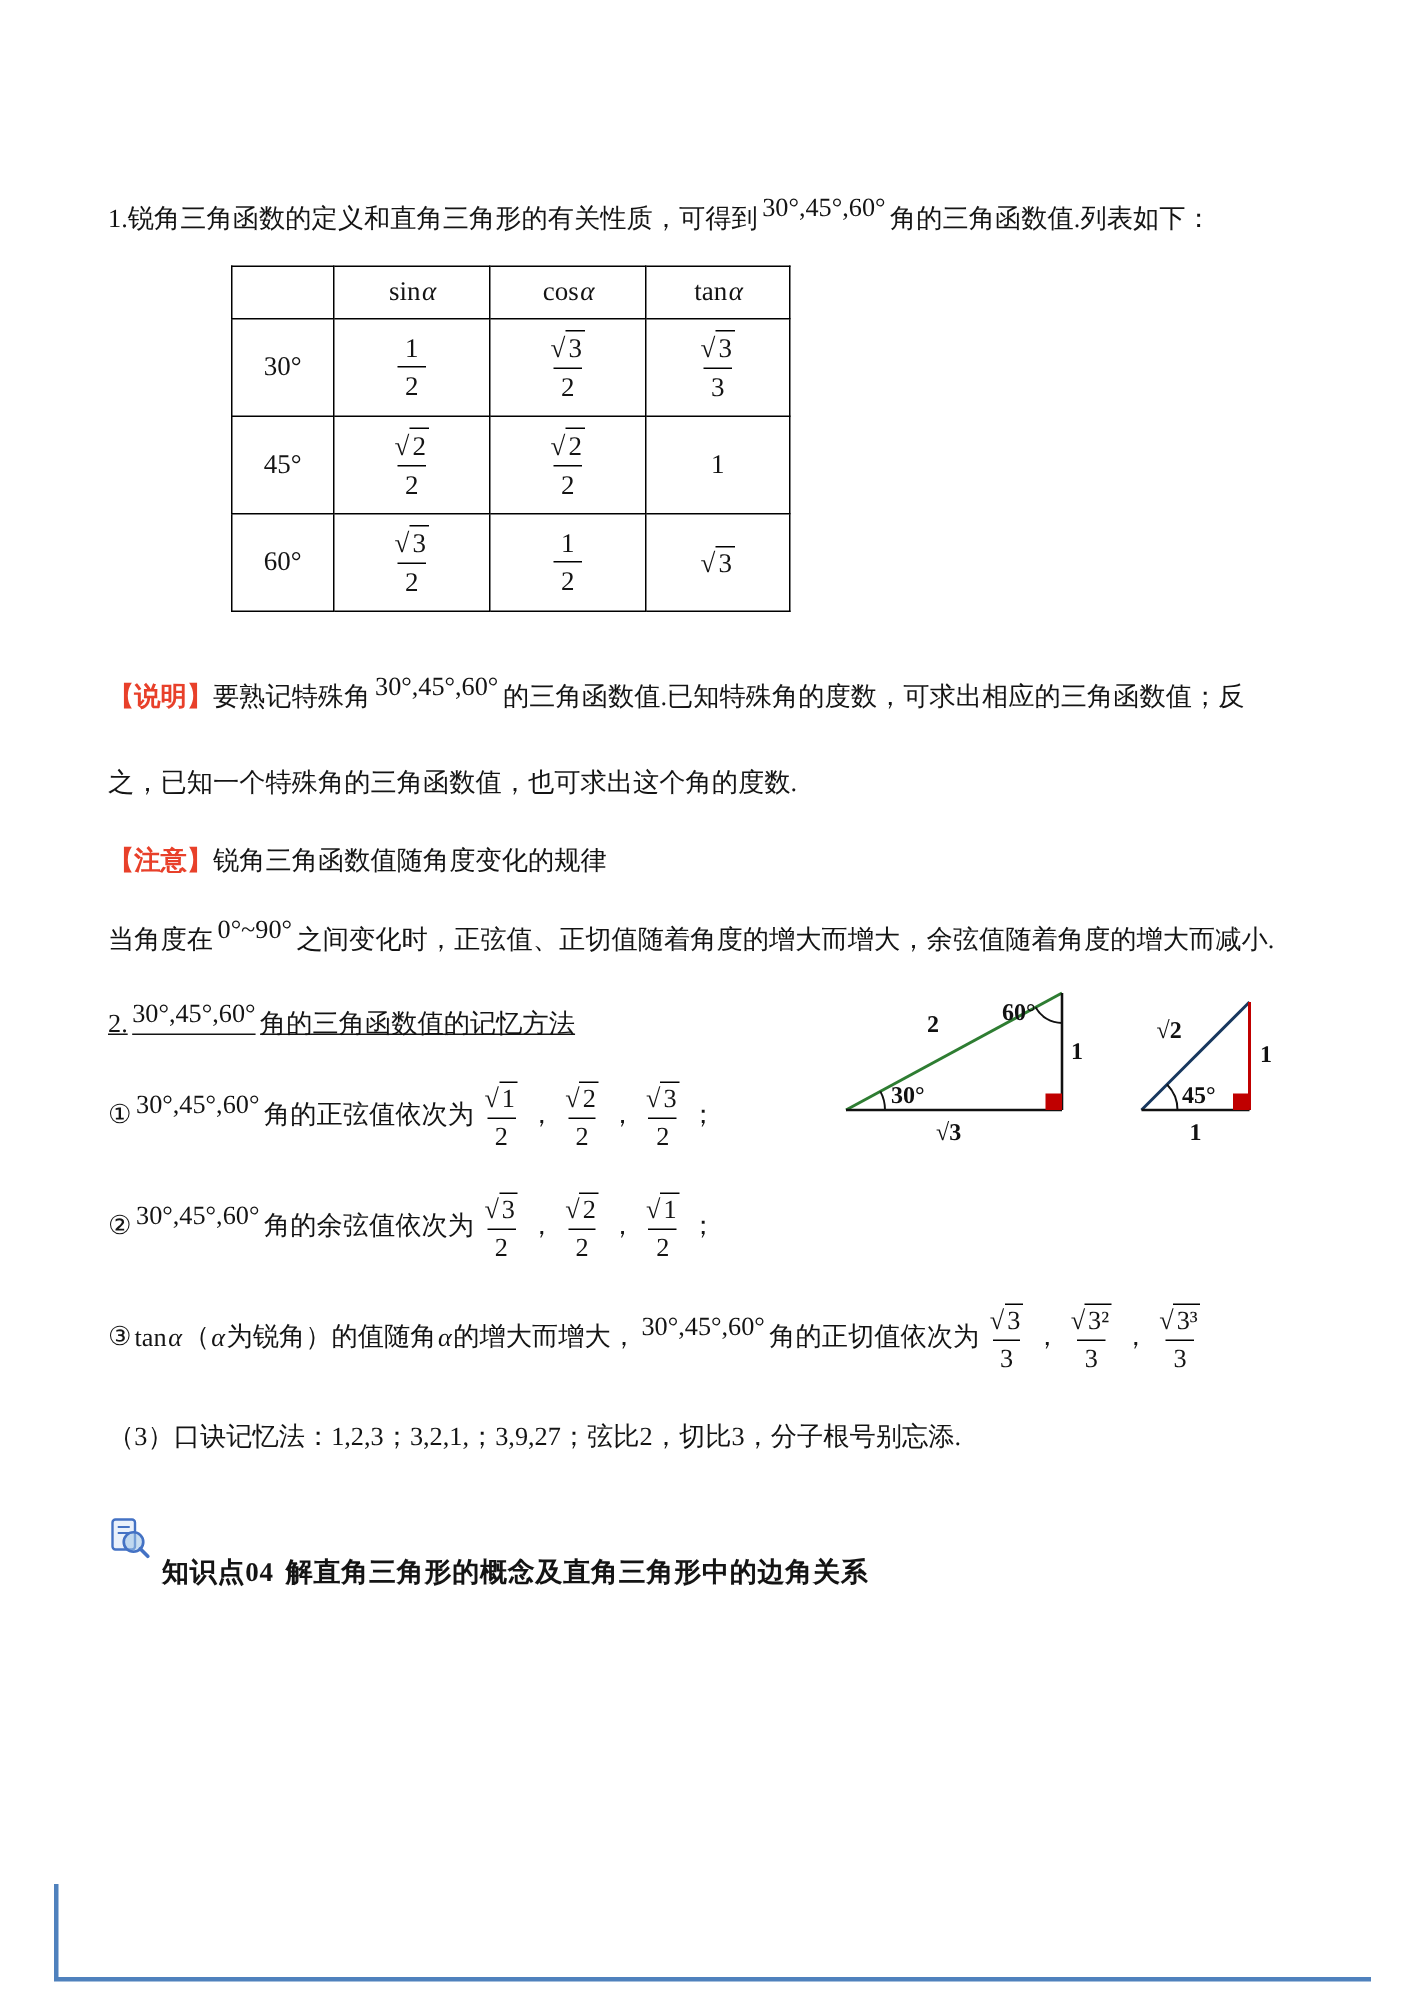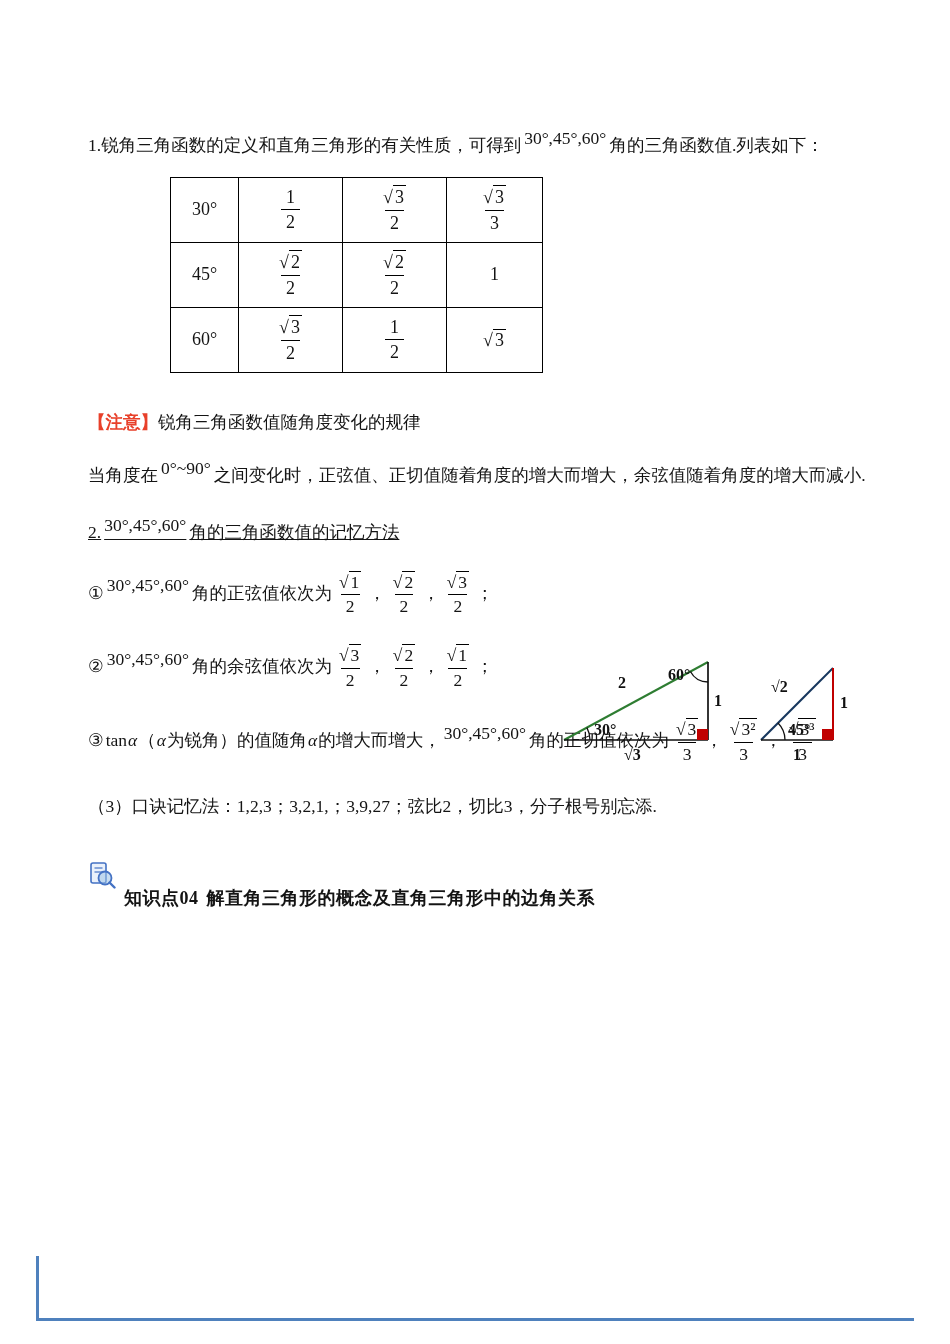--- a/index.html
+++ b/index.html
@@ -3,21 +3,21 @@
 <meta charset="utf-8">
 <style>
   :root{
     --label-red:#e8402a; --term-red:#f01414; --frame-blue:#4f81bd;
     --tri-green:#2e7d32; --tri-blue:#17375e; --tri-red:#c00000;
     --icon-blue:#4472c4; --icon-light:#9dc3e6;
   }
   *{margin:0;padding:0;box-sizing:border-box;}
   html,body{width:950px;height:1344px;background:#fff;overflow:hidden;}
   body{position:relative;font-family:"Liberation Serif","DejaVu Serif",serif;font-size:17.5px;color:#141414;}
-  .content{position:absolute;left:88px;top:124px;width:784px;}
+  .content{position:absolute;left:72px;top:124px;width:784px;}
   .para{line-height:2.45;margin-bottom:10px;}
   .mr{position:relative;top:-7px;padding:0 3px;font-family:"Liberation Serif",serif;}
   .it{font-style:italic;padding:0 1px;}
   .mfn{padding-left:2px;}
   .red-label{color:var(--label-red);font-weight:bold;}
   .term{color:var(--term-red);font-weight:bold;}
 
   
   table.trig{border-collapse:collapse;margin:8px 0 28px 82px;text-align:center;font-size:18px;}
   .trig td{border:1.4px solid #000;vertical-align:middle;}
@@ -66,20 +66,26 @@
 </style>
 </head>
 <body>
 
 <div class="content">
 
   <p class="para"><span>1.锐角三角函数的定义和直角三角形的有关性质，可得到</span><span class="mr">30°,45°,60°</span><span>角的三角函数值.列表如下：</span></p>
 
   <table class="trig">
     <tbody>
+      <tr class="hd">
+        <td class="c0"></td>
+        <td class="c1"><span class="mfn">sin</span><span class="it">α</span></td>
+        <td class="c2"><span class="mfn">cos</span><span class="it">α</span></td>
+        <td class="c3"><span class="mfn">tan</span><span class="it">α</span></td>
+      </tr>
       <tr class="dt">
         <td class="c0">30°</td>
         <td class="c1">
           <span class="frac">
               <span class="num">1</span>
               <span class="den">2</span>
             </span>
         </td>
         <td class="c2">
           <span class="frac">
@@ -124,20 +130,21 @@
               <span class="den">2</span>
             </span>
         </td>
         <td class="c3">
           <span class="sq"><span class="sg">√</span><span class="rd">3</span></span>
         </td>
       </tr>
     </tbody>
   </table>
 
+  <p class="para shuoming"><span class="red-label">【说明】</span><span>要熟记特殊角</span><span class="mr">30°,45°,60°</span><span>的三角函数值.已知特殊角的度数，可求出相应的三角函数值；反之，已知一个特殊角的三角函数值，也可求出这个角的度数.</span></p>
 
   <p class="para zhuyi"><span class="red-label">【注意】</span><span>锐角三角函数值随角度变化的规律</span></p>
 
   <p class="para range-p"><span>当角度在</span><span class="mr">0°~90°</span><span>之间变化时，正弦值、正切值随着角度的增大而增大，余弦值随着角度的增大而减小.</span></p>
 
   <p class="para item2"><span>2.</span><span class="mr">30°,45°,60°</span><span>角的三角函数值的记忆方法</span></p>
 
 
 
   <p class="para seq"><span>①</span><span class="mr">30°,45°,60°</span><span>角的正弦值依次为</span><span class="frac">

